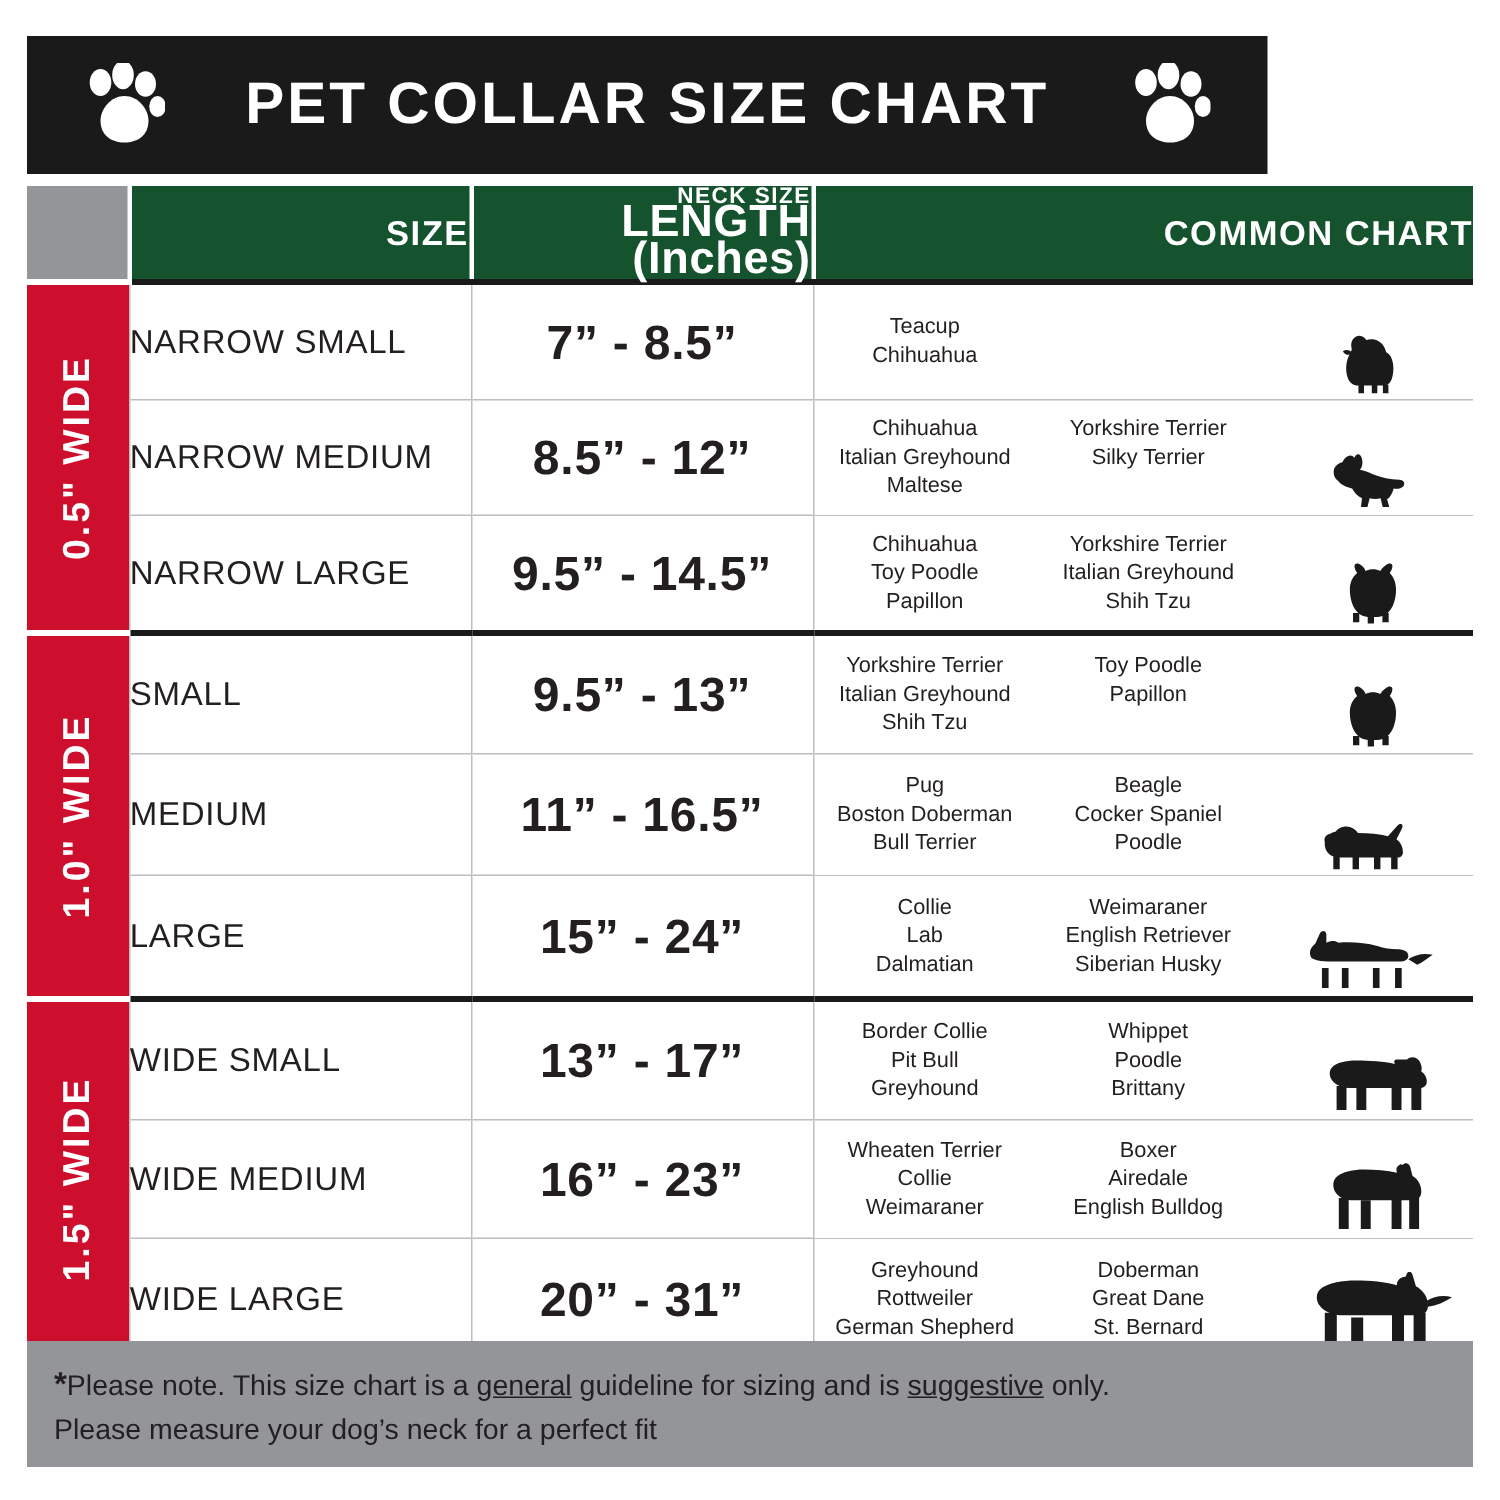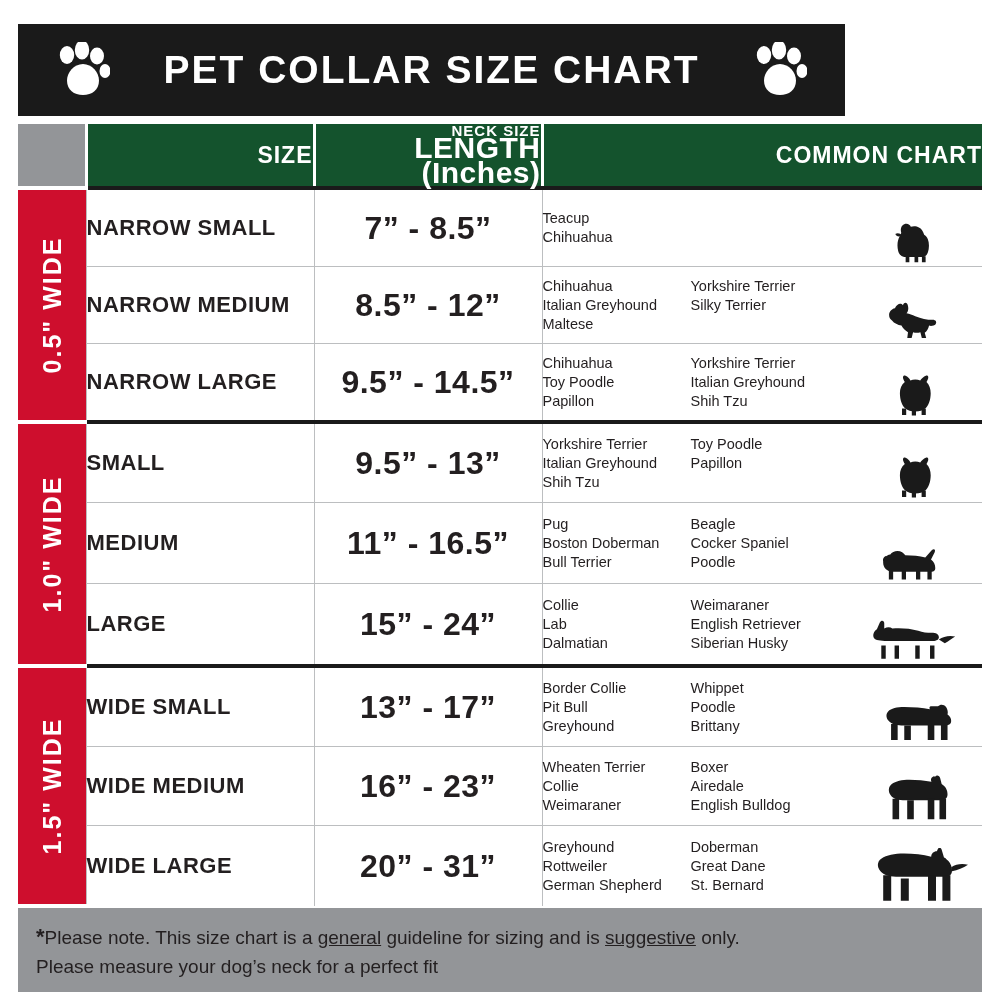--- a/index.html
+++ b/index.html
@@ -132,35 +132,36 @@
   }
   tr.group-start td.cell {
     border-top: 4px solid #1a1a1a;
   }
   tr.group-end td.cell {
     border-bottom: 0;
   }
 
   .cell-size {
     font-size: 22px;
-    font-weight: bold;
+    font-weight: normal;
     letter-spacing: 0.5px;
     color: #231f20;
     padding-left: 16px;
   }
   .cell-length {
     font-size: 32px;
     font-weight: bold;
     color: #231f20;
     text-align: center;
     letter-spacing: 0.5px;
   }
   .cell-breeds {
     padding: 6px 4px 6px 14px;
     position: relative;
+    text-align: center;
   }
   .breed-cols {
     display: flex;
     gap: 0px;
   }
   .breed-col {
     font-size: 14.5px;
     line-height: 19px;
     color: #231f20;
     width: 148px;
@@ -177,21 +178,21 @@
     align-items: flex-end;
     justify-content: center;
     pointer-events: none;
   }
   .silhouette svg { display: block; }
 
   
   .note {
     position: absolute;
     left: 18px;
-    bottom: 8px;
+    bottom: 22px;
     width: 964px;
     height: 84px;
     background: #939598;
     box-sizing: border-box;
     padding: 14px 18px 0 18px;
   }
   .note-line {
     color: #231f20;
     font-size: 19px;
     line-height: 29px;

